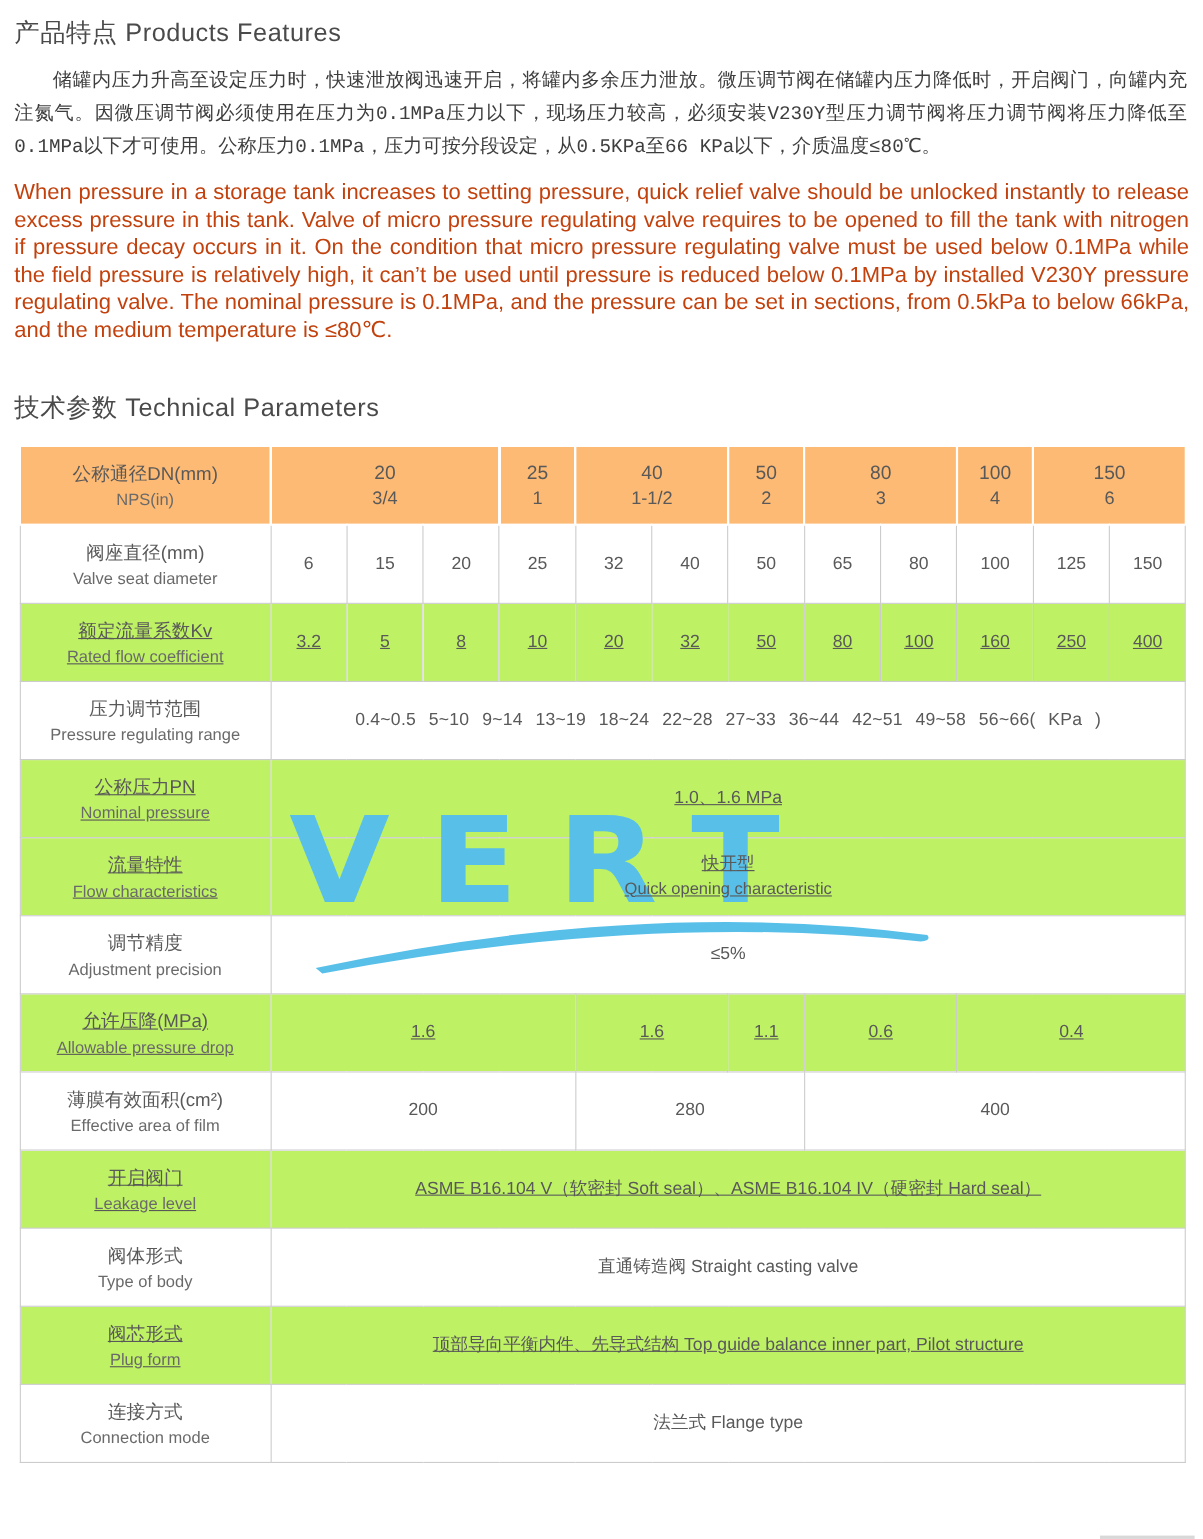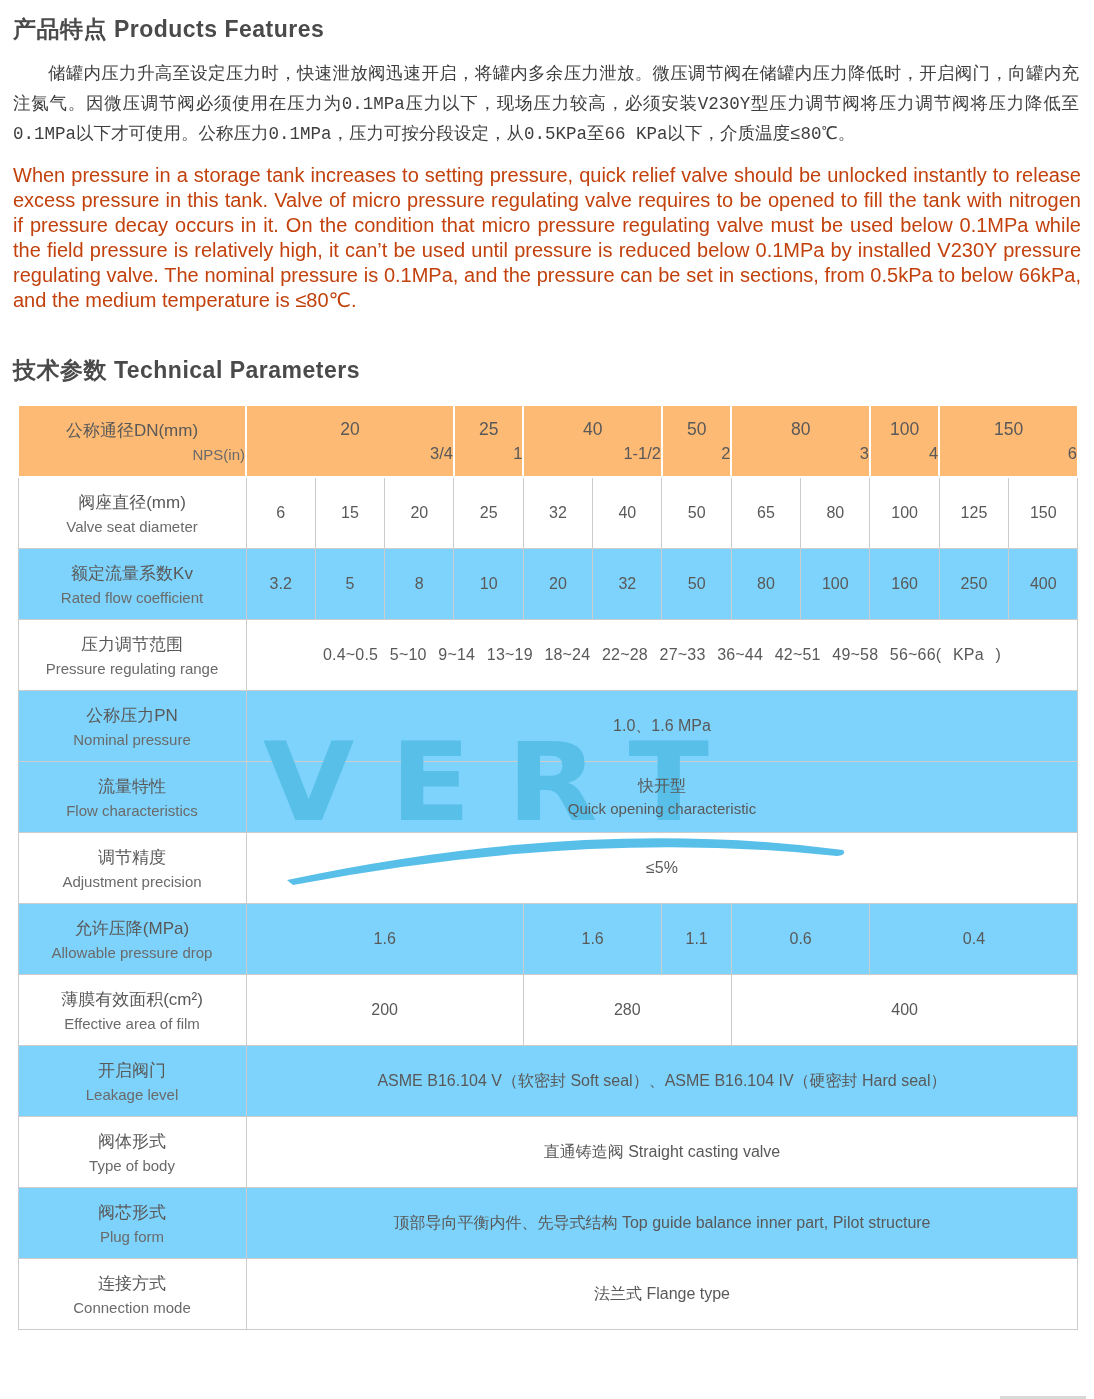--- a/index.html
+++ b/index.html
@@ -3,21 +3,21 @@
 <meta charset="utf-8">
 <style>
   html,body{margin:0;padding:0;background:#fff;}
   body{
     width:1094px;height:1399px;overflow:hidden;
     font-family:"Liberation Sans","DejaVu Sans",sans-serif;
     color:#595959;
   }
   .page{padding:10px 13px 0 13px;}
   .sec-title{
-    font-size:23px;font-weight:bold;color:#4a4a4a;
+    font-size:23px;font-weight:normal;color:#4a4a4a;
     margin:4px 0 14px 0;letter-spacing:0.5px;
   }
   .sec-title.tech{margin-top:42px;margin-bottom:16px;}
   .para-cn{
     width:1066px;font-size:17.5px;color:#3e3e3e;line-height:30px;
     text-align:justify;text-indent:2em;margin:10px 0 8px 0;font-family:Liberation Mono, monospace;
   }
   .para-en{
     width:1068px;font-size:20px;color:#c2410c;line-height:25px;
     text-align:justify;margin:14px 0 0 0;
@@ -27,23 +27,23 @@
   col.c-label{width:228px;}
   col.c-data{width:69.33px;}
   th,td{
     border:1px solid #cccccc;padding:0;text-align:center;vertical-align:middle;
     font-weight:normal;height:70px;overflow:hidden;
   }
   thead th{
     background:#fdba74;color:#ffffff;border:2px solid #ffffff;
   }
   thead .cn{font-size:17.5px;}
-  thead .en{font-size:16.5px;margin-top:4px;text-align:right;}
+  thead .en{font-size:16.5px;margin-top:4px;}
   tbody tr{background:#ffffff;}
-  tbody tr.shade{background:#7dd3fc;}
+  tbody tr.shade{background:#bef264;text-decoration:underline;}
   .label-cell .cn{font-size:17px;color:#595959;}
   .label-cell .en{font-size:15px;color:#6a6a6a;margin-top:4px;}
   .ct{position:relative;z-index:2;font-size:16px;color:#595959;}
   td .ct div{line-height:1.4;}
   td .ct div:nth-child(2){font-size:15px;}
   .wsp{word-spacing:7px;letter-spacing:0.2px;}
   
   .watermark{
     position:absolute;top:324px;left:246px;width:620px;height:180px;
     z-index:1;pointer-events:none;

